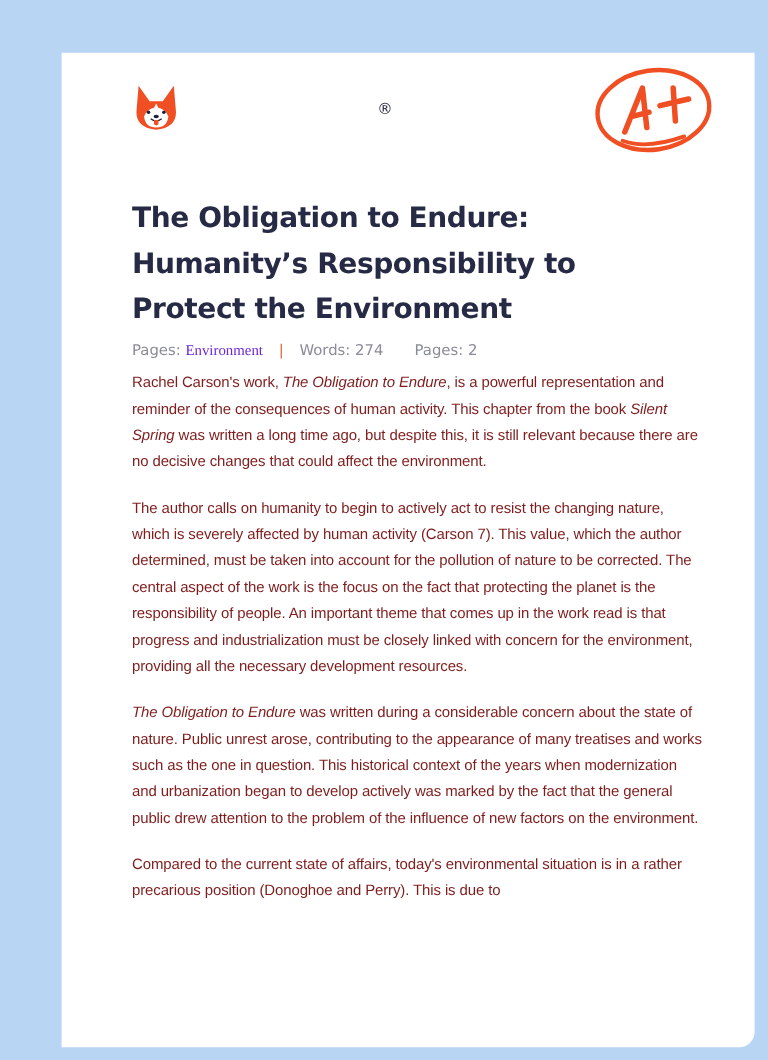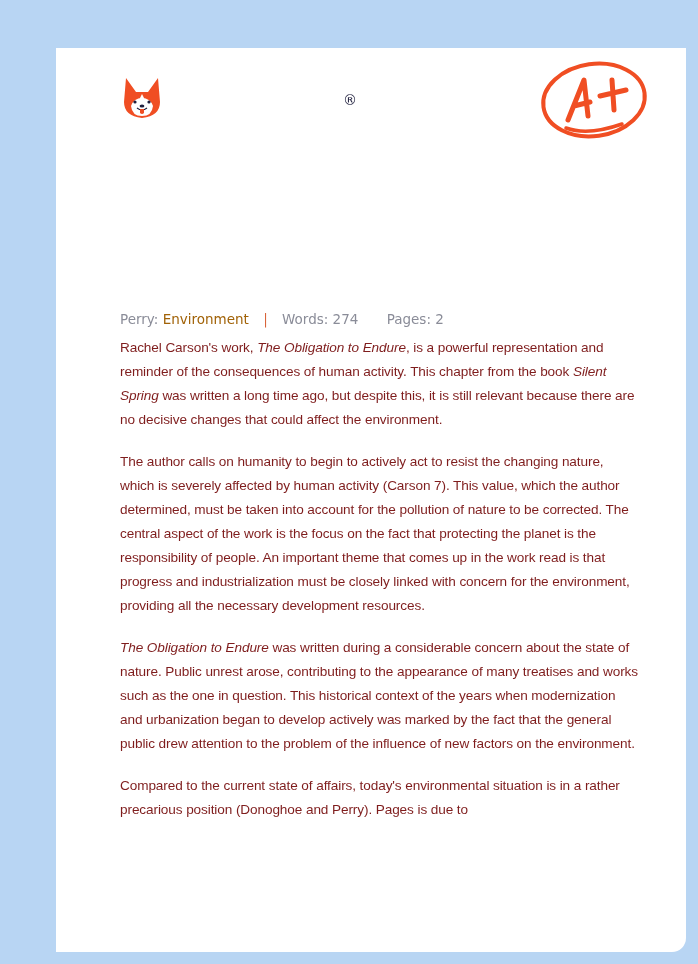--- a/index.html
+++ b/index.html
@@ -25,21 +25,21 @@
   .grade { position:absolute; left:482px; top:10px; }
   h1 {
     position:absolute; left:64px; top:130px; width:480px; margin:0;
     font-family:"DejaVu Sans", sans-serif; font-weight:bold; font-size:25.5px;
     line-height:41.5px; color:#262a45; letter-spacing:-0.4px;
   }
   .meta {
     position:absolute; left:64px; top:263px; font-size:13.5px; color:#8a8c98;
     font-family:"DejaVu Sans", sans-serif; white-space:nowrap;
   }
-  .meta .topic-val { color:#a16207; }
+  .meta .topic-val { color:#6d28d9;font-family:Liberation Serif, serif; }
   .meta .sep { color:#d9643a; margin:0 10px; }
   .meta .pages { margin-left:24px; }
   .content {
     position:absolute; left:64px; top:288px; width:520px;
     font-family:Liberation Sans, sans-serif; font-size:13.6px; line-height:24px;
     color:#7f1d1d; letter-spacing:-0.1px;
   }
   .content p { margin:0 0 18px 0; }
   .content i { font-style:italic; }
 </style>
@@ -65,28 +65,29 @@
 
   <div class="grade">
     <svg width="112" height="84" viewBox="0 0 112 84">
       <ellipse cx="56" cy="42" rx="51" ry="36" fill="none" stroke="#f04e23" stroke-width="4" transform="rotate(-8 56 42)"></ellipse>
       <path d="M30 62 L46 22 L50 58 M36 48 L52 44" fill="none" stroke="#f04e23" stroke-width="5" stroke-linecap="round" stroke-linejoin="round"></path>
       <path d="M62 38 L88 32 M74 22 L76 52" fill="none" stroke="#f04e23" stroke-width="5" stroke-linecap="round"></path>
       <path d="M28 70 Q50 78 84 66" fill="none" stroke="#f04e23" stroke-width="3.5" stroke-linecap="round"></path>
     </svg>
   </div>
 
+  <h1>The Obligation to Endure: Humanity’s Responsibility to Protect the Environment</h1>
 
   <div class="meta">
-    <span>Perry:</span>
+    <span>Pages:</span>
     <span class="topic-val">Environment</span>
     <span class="sep">|</span>
     <span>Words: 274</span>
     <span class="pages">Pages: 2</span>
   </div>
 
   <div class="content">
     <p><span>Rachel Carson's work, </span><i>The Obligation to Endure</i><span>, is a powerful representation and reminder of the consequences of human activity. This chapter from the book </span><i>Silent Spring</i><span> was written a long time ago, but despite this, it is still relevant because there are no decisive changes that could affect the environment.</span></p>
     <p>The author calls on humanity to begin to actively act to resist the changing nature, which is severely affected by human activity (Carson 7). This value, which the author determined, must be taken into account for the pollution of nature to be corrected. The central aspect of the work is the focus on the fact that protecting the planet is the responsibility of people. An important theme that comes up in the work read is that progress and industrialization must be closely linked with concern for the environment, providing all the necessary development resources.</p>
     <p><i>The Obligation to Endure</i><span> was written during a considerable concern about the state of nature. Public unrest arose, contributing to the appearance of many treatises and works such as the one in question. This historical context of the years when modernization and urbanization began to develop actively was marked by the fact that the general public drew attention to the problem of the influence of new factors on the environment.</span></p>
-    <p>Compared to the current state of affairs, today's environmental situation is in a rather precarious position (Donoghoe and Perry). Pages is due to</p>
+    <p>Compared to the current state of affairs, today's environmental situation is in a rather precarious position (Donoghoe and Perry). This is due to</p>
   </div>
 </div>
 
 </body></html>

